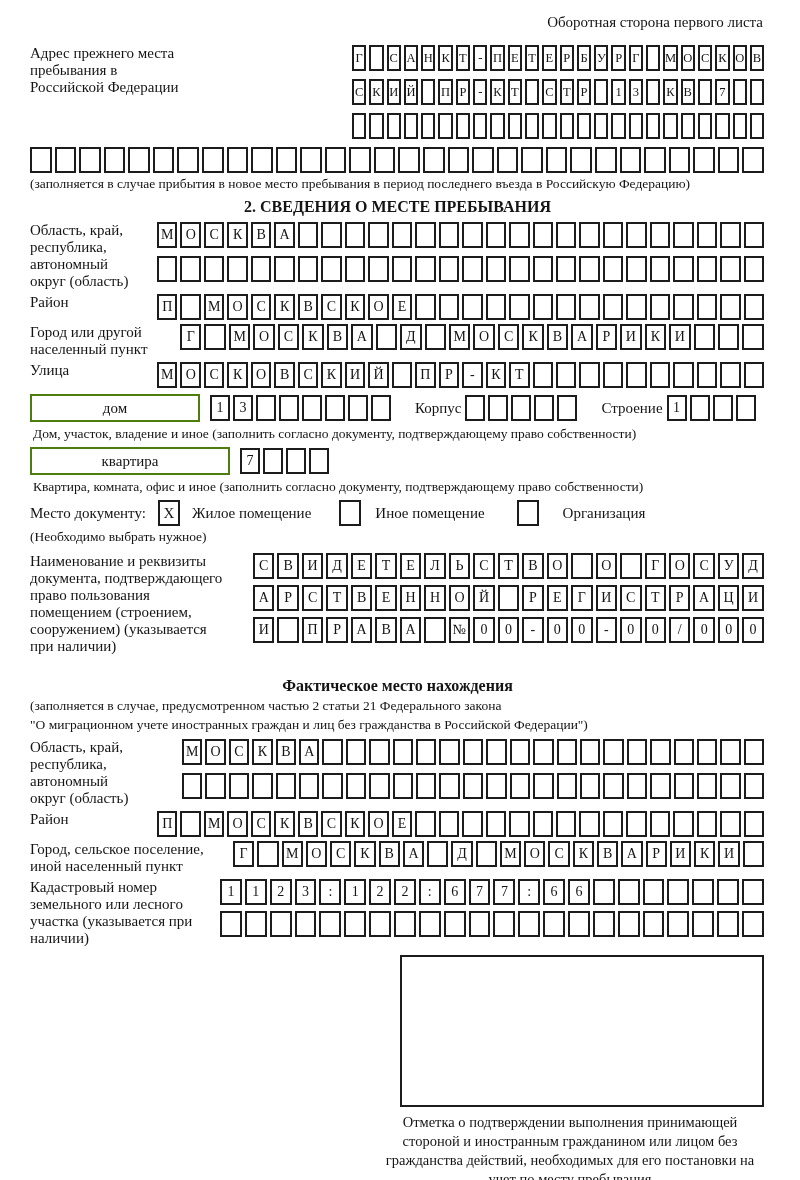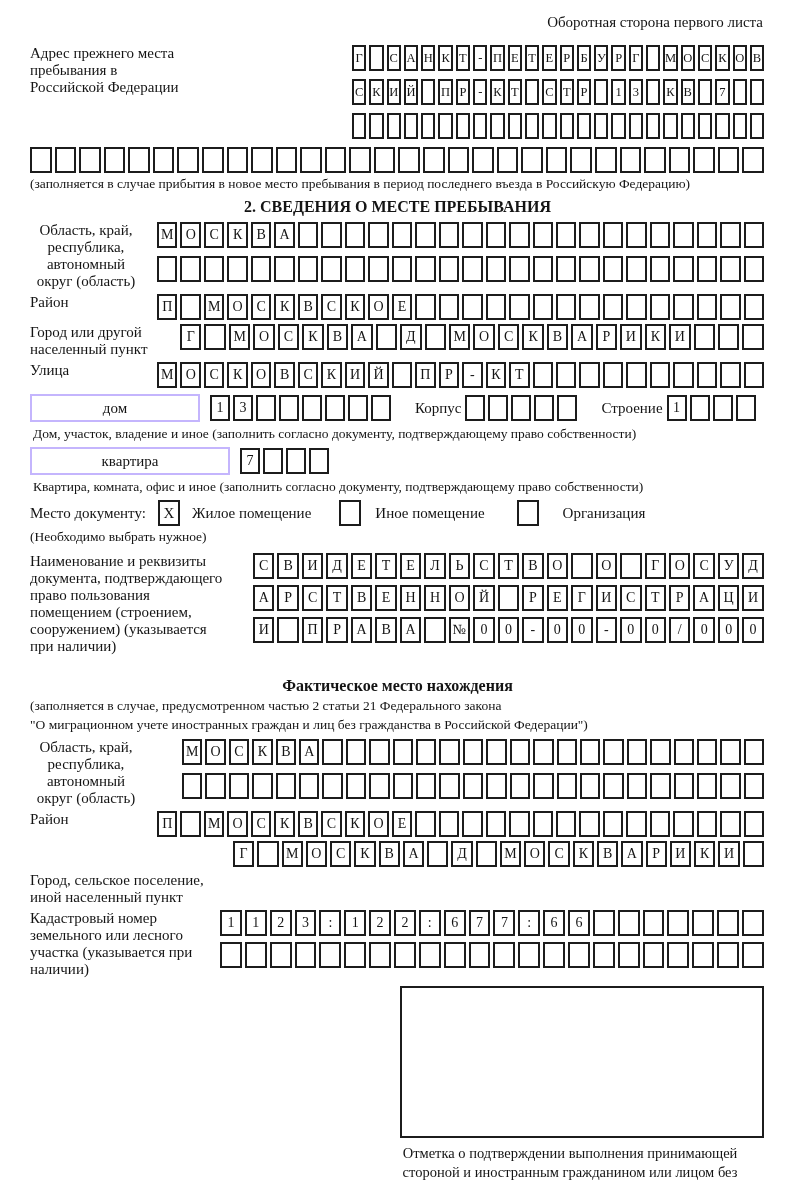--- a/index.html
+++ b/index.html
@@ -9,40 +9,40 @@
     font-family:"Liberation Serif", "DejaVu Serif", serif;
   }
   .page { width:800px; height:1180px; padding:8px 35px 0 30px; overflow:hidden; position:relative;border-radius:13px; }
   .hdr { text-align:right; font-size:15px; margin:6px 2px 14px 0; }
   .frow { display:flex; align-items:flex-start; }
   .aic { align-items:center; }
   .vcol { display:flex; flex-direction:column; gap:8px; }
   .vcol6 { display:flex; flex-direction:column; gap:6px; }
   .lbl { font-size:15px; line-height:17px; flex:none; }
   .narrow150 { display:block; width:150px; }
-  .narrow112 { display:block; width:112px;text-align:center; }
+  .narrow112 { display:block; width:112px; }
   .narrow128 { display:block; width:128px; }
   .narrow200 { display:block; width:200px; }
   .narrow185 { display:block; width:185px; }
   .narrow175 { display:block; width:175px; }
   .w322 { width:322px; } .w127 { width:127px; } .w150 { width:150px; }
-  .w223 { width:223px; } .w152 { width:152px; } .w203 { width:203px;margin-top:31px; } .w190 { width:190px; }
+  .w223 { width:223px; } .w152 { width:152px; } .w203 { width:203px; } .w190 { width:190px; }
   .cells { display:flex; gap:3px; flex:none; }
   .cell {
     flex:1 1 0; border:2px solid #1c1c1c; height:26px; background:#fff;
     display:flex; align-items:center; justify-content:center;
     font-size:14px; line-height:1; overflow:hidden;
   }
   .small .cell { font-size:12.5px; }
   .w412 { width:412px; } .w734 { width:734px; } .w607 { width:607px; }
   .w584 { width:584px; } .w511 { width:511px; } .w582 { width:582px; }
   .w531 { width:531px; } .w544 { width:544px; }
   .w181 { width:181px; } .w112c { width:112px; } .w89 { width:89px; }
   .bigbox {
-    border:2px solid #c4b5fd; height:28px; flex:none;
+    border:2px solid #4d7c0f; height:28px; flex:none;
     display:flex; align-items:center; justify-content:center; font-size:15px;
   }
   .bw170 { width:170px; } .bw200 { width:200px; }
   .cap { font-size:13.5px; margin:4px 0 5px 3px; }
   .note-c { font-size:13.5px; margin-top:3px; }
   .title { font-size:16px; font-weight:bold; text-align:center; margin-top:6px; }
   .chk {
     width:22px; height:26px; border:2px solid #1c1c1c; flex:none;
     display:flex; align-items:center; justify-content:center; font-size:15px;
   }

